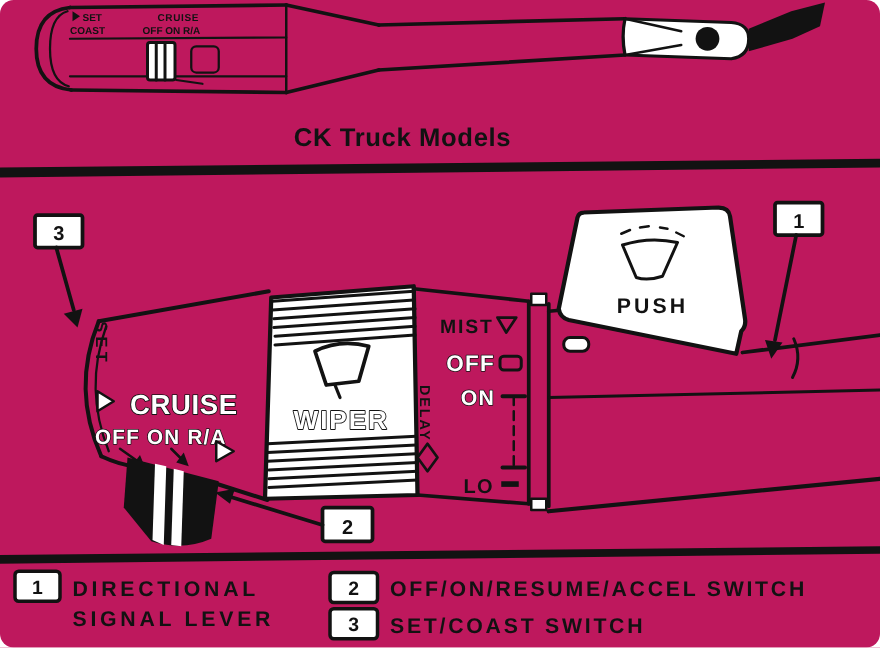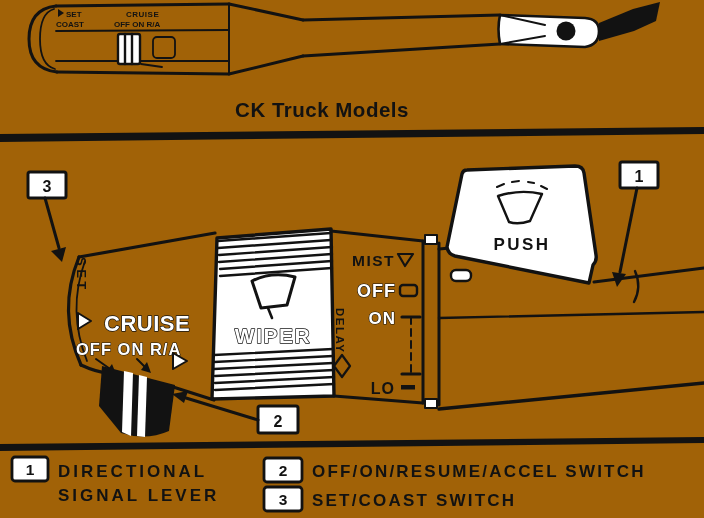--- a/index.html
+++ b/index.html
@@ -1,16 +1,16 @@
 <!DOCTYPE html>
 <html><head>
 <meta charset="utf-8">
 <style>
   html,body{margin:0;padding:0;background:#fff;}
-  .page{width:704px;height:518px;background:#a16207;position:relative;overflow:hidden;}
+  .page{width:704px;height:518px;background:#be185d;position:relative;overflow:hidden;border-radius:11px;}
   svg{display:block;}
   .k{stroke:#121212;fill:none;stroke-linecap:round;stroke-linejoin:round;}
   .f{fill:#121212;stroke:none;}
   .w{fill:#ffffff;}
   .t{font-family:"Liberation Sans",sans-serif;fill:#121212;}
   .b{font-weight:bold;}
   .sb{font-weight:600;}
   .o{fill:#ffffff;stroke:#121212;paint-order:stroke;stroke-linejoin:round;font-weight:bold;}
 </style>
 </head>

